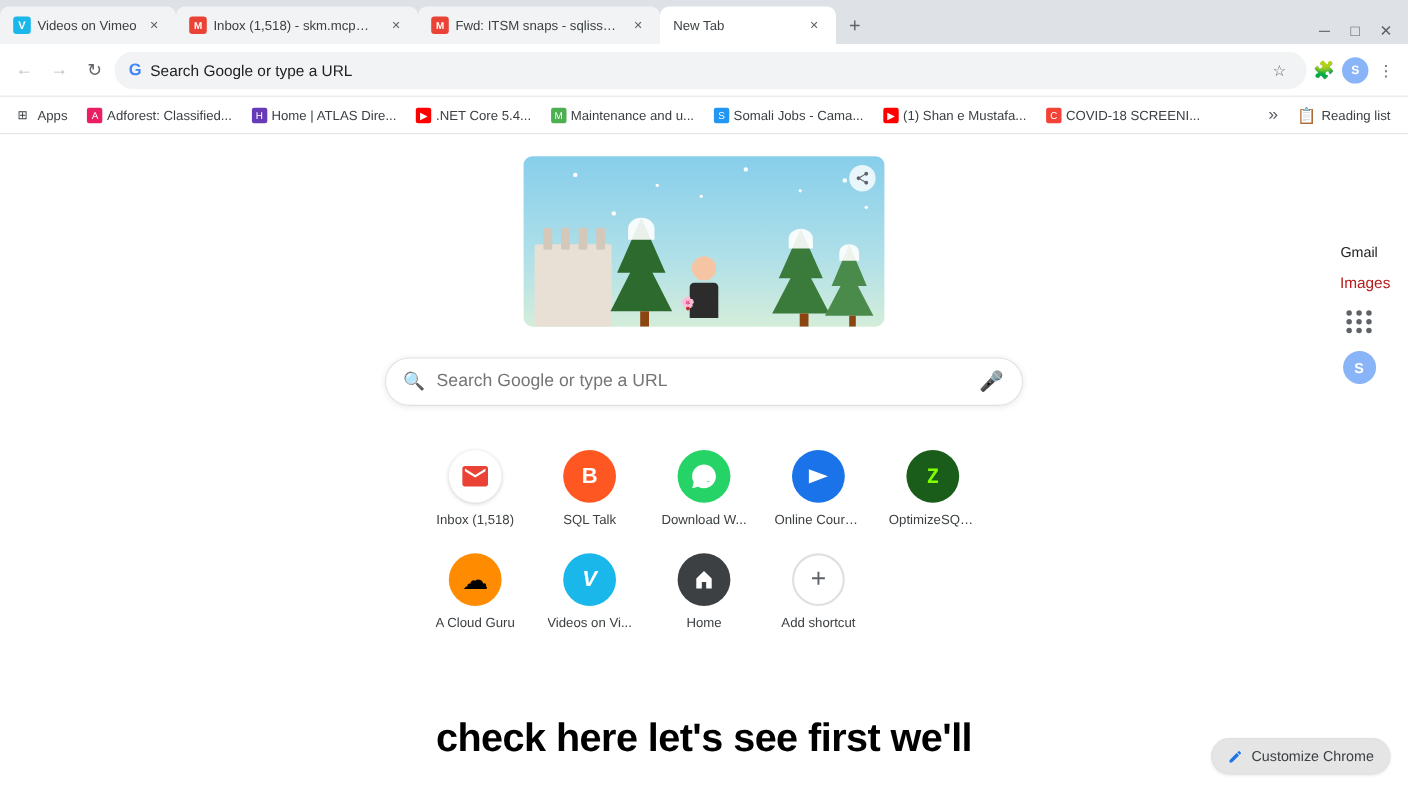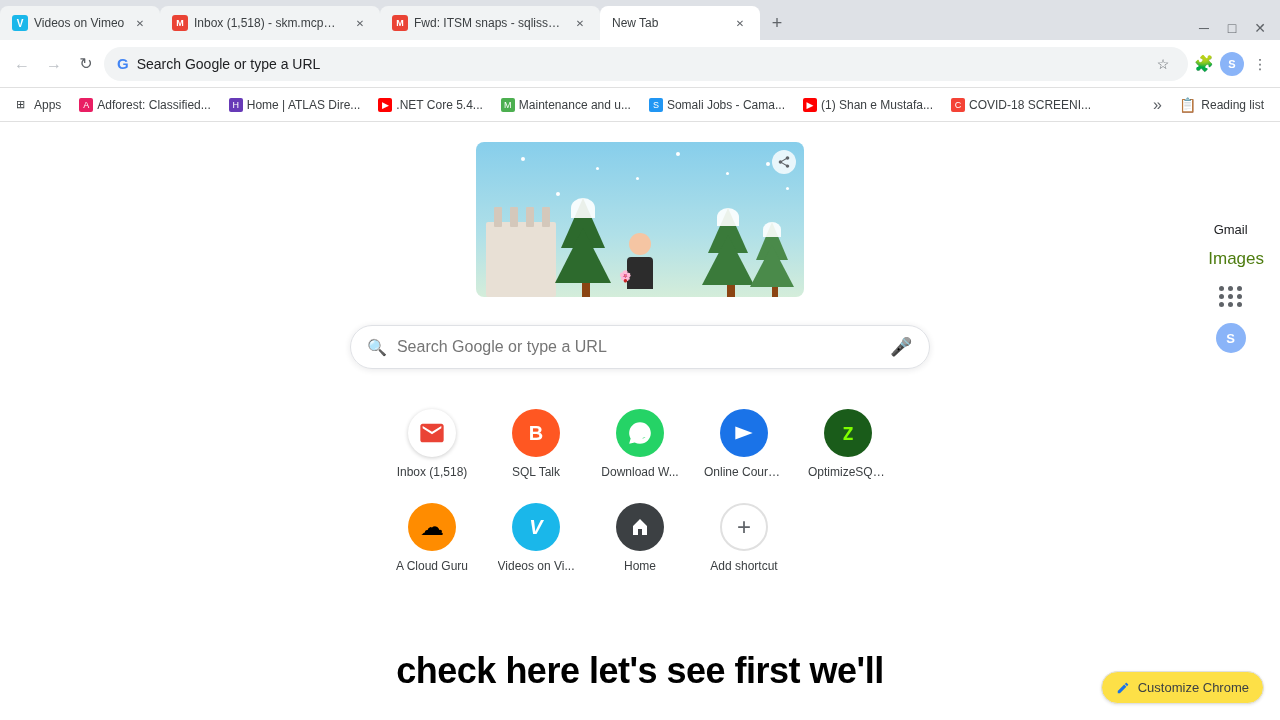--- a/index.html
+++ b/index.html
@@ -56,26 +56,26 @@
     .shortcuts-grid { margin-top: 28px; display: grid; grid-template-columns: repeat(5, 96px); gap: 0 8px; }
     .shortcut-item { display: flex; flex-direction: column; align-items: center; padding: 12px 8px; border-radius: 12px; cursor: pointer; gap: 8px; }
     .shortcut-icon { width: 48px; height: 48px; border-radius: 50%; display: flex; align-items: center; justify-content: center; font-size: 22px; overflow: hidden; }
     .shortcut-label { font-size: 12px; color: #3c4043; text-align: center; max-width: 80px; overflow: hidden; text-overflow: ellipsis; white-space: nowrap; }
     .icon-add { background: transparent; border: 2px solid #e0e0e0; color: #5f6368; }
 
     
     .bottom-caption { position: absolute; bottom: 28px; left: 0; right: 0; text-align: center; font-size: 36px; font-weight: 700; color: #000; letter-spacing: -0.5px; }
 
     
-    .customize-btn { position: absolute; bottom: 16px; right: 16px; display: flex; align-items: center; gap: 8px; padding: 8px 14px; border-radius: 20px; background: #fde047; border: 1px solid #e0e0e0; font-size: 13px; color: #3c4043; cursor: pointer; box-shadow: 0 1px 3px rgba(0,0,0,0.1); }
+    .customize-btn { position: absolute; bottom: 16px; right: 16px; display: flex; align-items: center; gap: 8px; padding: 8px 14px; border-radius: 20px; background: #e5e5e5; border: 1px solid #e0e0e0; font-size: 13px; color: #3c4043; cursor: pointer; box-shadow: 0 1px 3px rgba(0,0,0,0.1); }
 
     
     .header-right { position: absolute; top: 100px; right: 16px; display: flex; align-items: center; gap: 12px; flex-direction: column; }
     .gmail-link { font-size: 13px; color: #202124; text-decoration: none; cursor: pointer; }
-    .images-link { font-size: 17px; color: #4d7c0f; text-decoration: none; cursor: pointer; margin-left: 11px; }
+    .images-link { font-size: 14px; color: #b91c1c; text-decoration: none; cursor: pointer; margin-left: 11px; }
     .apps-btn { width: 30px; height: 30px; border-radius: 50%; display: flex; align-items: center; justify-content: center; cursor: pointer; }
     .apps-grid { display: grid; grid-template-columns: repeat(3, 6px); gap: 3px; }
     .apps-dot { width: 5px; height: 5px; border-radius: 50%; background: #5f6368; }
     .avatar { width: 30px; height: 30px; border-radius: 50%; background: #8ab4f8; display: flex; align-items: center; justify-content: center; font-size: 13px; font-weight: bold; color: #fff; cursor: pointer; overflow: hidden; }
 
     
     .vimeo-v { color: white; font-weight: bold; font-size: 20px; font-style: italic; }
   </style>
 </head>
 <body>

